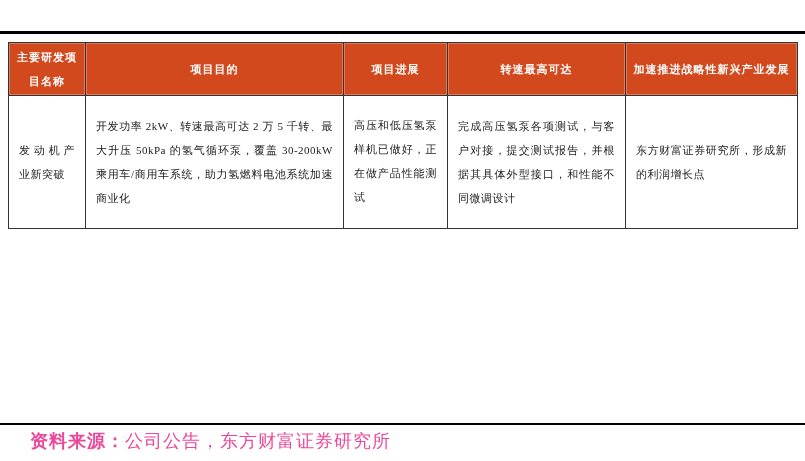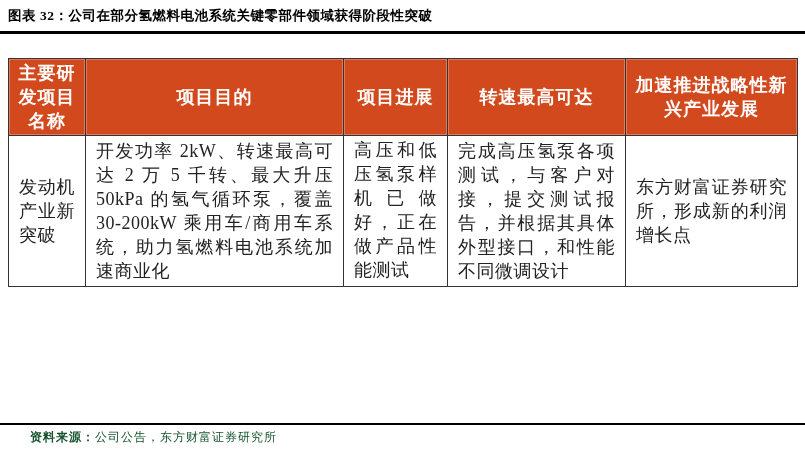--- a/index.html
+++ b/index.html
@@ -23,41 +23,41 @@
   .title-rule{
     position:absolute;left:0;top:31px;width:805px;height:3px;
     background:var(--rule);
   }
   .bottom-rule{
     position:absolute;left:0;top:423px;width:805px;height:2px;
     background:var(--rule);
   }
 
   table.figure{
-    position:absolute;left:8px;top:58px;width:789px;
+    position:absolute;left:8px;top:42px;width:789px;
     border-collapse:collapse;table-layout:fixed;
-    font-size:18px;
+    font-size:11px;
   }
   table.figure th,table.figure td{
     border:1px solid var(--grid);
     vertical-align:middle;
     line-height:24px;
   }
   table.figure thead th{
     background:var(--header-bg);
     color:var(--header-text);
     font-weight:bold;
     text-align:center;
     height:53px;
     padding:2px 6px;
     letter-spacing:1px;
     box-shadow:inset 0 0 0 1px rgba(255,255,255,0.28);
   }
   table.figure td{
-    padding:3px 10px;
+    padding:18px 10px;
     text-align:justify;
     text-align-last:left;
     letter-spacing:0.5px;
   }
   tr.r1 td{height:98px;}
   tr.r2 td{height:127px;}
   tr.r3 td{height:103px;}
   tr.highlight td{
     background:var(--highlight-bg);
     box-shadow:inset 0 0 0 1px rgba(255,255,255,0.5);
@@ -69,30 +69,29 @@
   }
   td.c-progress{
     text-align:justify;
     text-align-last:left;
     font-family:Liberation Mono, monospace;
   }
   td.c-impact{text-align:justify;}
 
   .source{
     position:absolute;left:30px;top:429px;
-    font-size:12px;color:#14532d;letter-spacing:1px;
+    font-size:18px;color:#ec4899;letter-spacing:1px;
   }
   .src-label{font-weight:bold;}
 </style>
 </head>
 <body>
 
 <div class="page">
 
-  <div class="figure-title">图表 32：公司在部分氢燃料电池系统关键零部件领域获得阶段性突破</div>
   <div class="title-rule"></div>
 
   <table class="figure">
     <colgroup>
       <col style="width:77px">
       <col style="width:258px">
       <col style="width:104px">
       <col style="width:178px">
       <col style="width:172px">
     </colgroup>

